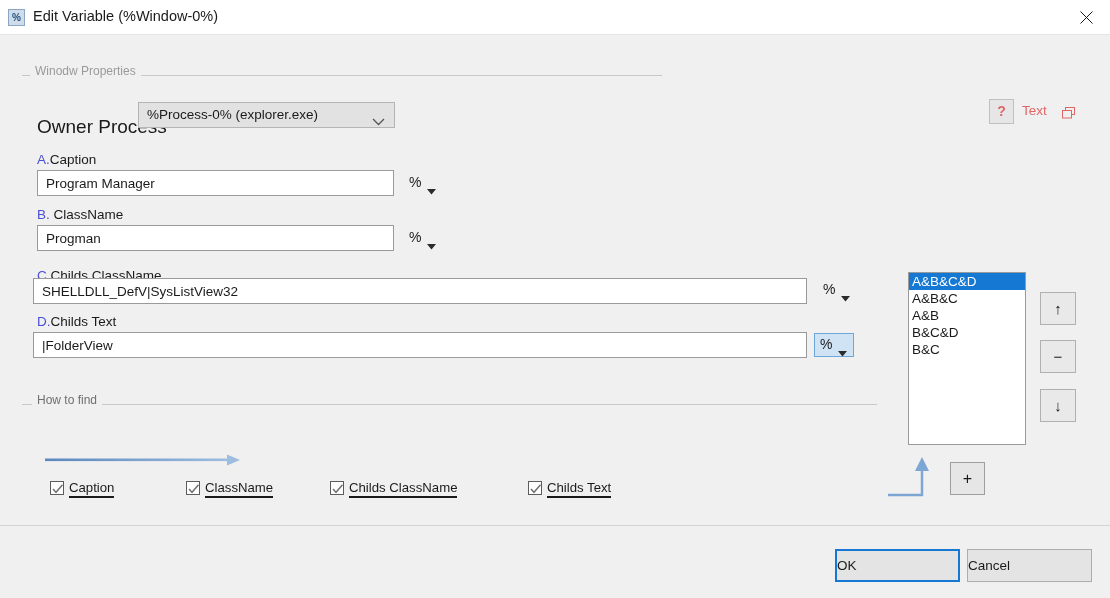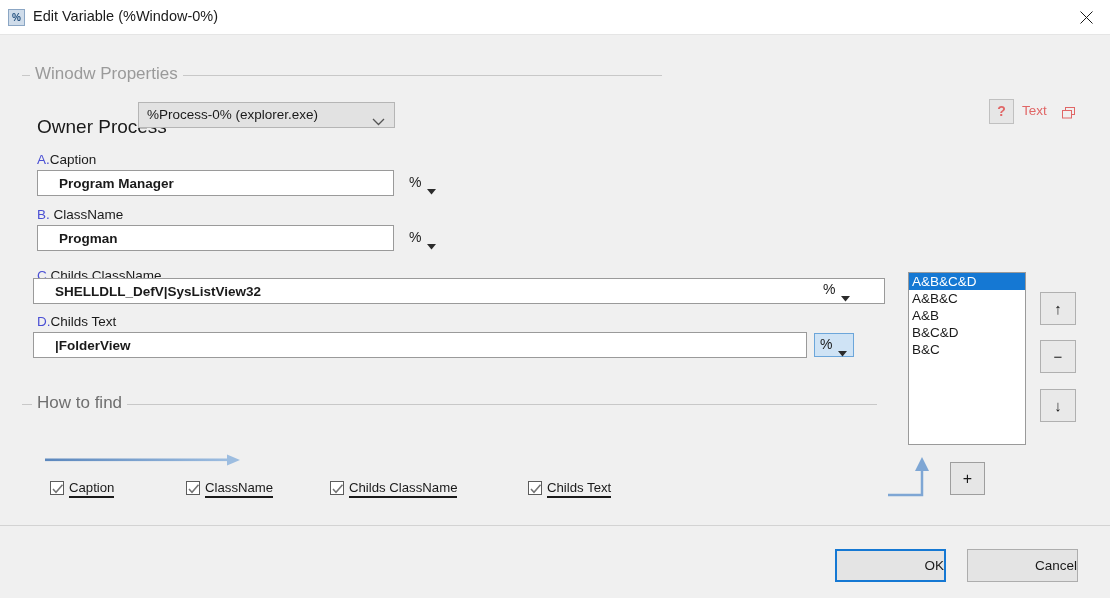--- a/index.html
+++ b/index.html
@@ -63,21 +63,21 @@
   
   .groupbox {
     position: absolute;
     border-top: 1px solid #c8c8c8;
   }
   .groupbox-title {
     position: absolute;
     top: -12px;
     background: #f0f0f0;
     padding: 0 5px;
-    font-size: 17px;
+    font-size: 12px;
     color: #9a9a9a;
     white-space: nowrap;
   }
   #grp-window { left: 22px; top: 75px; width: 640px; }
   #grp-window .groupbox-title { left: 8px; }
   #grp-howto { left: 22px; top: 404px; width: 855px; }
   #grp-howto .groupbox-title { left: 10px; color: #6f6f6f; }
 
   
   #owner-label {
@@ -128,23 +128,22 @@
   }
   .field-letter { color: #4a4fd4; }
   .field-input {
     position: absolute;
     background: #ffffff;
     border: 1px solid #9a9a9a;
     height: 26px;
     font-family: "Liberation Sans", sans-serif;
     font-size: 13.5px;
     color: #1a1a1a;
-    padding: 0 21px;
+    padding: 0 8px;
     outline: none;
-    font-weight: bold;
   }
   .pct-btn {
     position: absolute;
     height: 24px;
     cursor: default;
     font-size: 14px;
     color: #1a1a1a;
     white-space: nowrap;
   }
   .pct-btn .pct-sym { position: absolute; left: 5px; top: 2px; }
@@ -156,21 +155,21 @@
 
   #lbl-a { left: 37px; top: 152px; }
   #in-a  { left: 37px; top: 170px; width: 357px; }
   #pct-a { left: 404px; top: 172px; width: 36px; }
 
   #lbl-b { left: 37px; top: 207px; }
   #in-b  { left: 37px; top: 225px; width: 357px; }
   #pct-b { left: 404px; top: 227px; width: 36px; }
 
   #lbl-c { left: 37px; top: 268px; }
-  #in-c  { left: 33px; top: 278px; width: 852px; }
+  #in-c  { left: 33px; top: 278px; width: 774px; }
   #pct-c { left: 818px; top: 279px; width: 36px; }
 
   #lbl-d { left: 37px; top: 314px; }
   #in-d  { left: 33px; top: 332px; width: 774px; }
   #pct-d { left: 814px; top: 333px; width: 40px; }
 
   
   #listbox {
     position: absolute; left: 908px; top: 272px;
     width: 118px; height: 173px;
@@ -249,26 +248,26 @@
     padding-bottom: 1px;
   }
   #cb-caption  { left: 50px; }
   #cb-class    { left: 186px; }
   #cb-childcls { left: 330px; }
   #cb-childtxt { left: 528px; }
 
   
   .footer-btn {
     position: absolute;
-    width: 111px; height: 33px;
+    width: 125px; height: 33px;
     background: #e4e4e4;
     border: 1px solid #adadad;
     font-size: 13.5px;
     color: #1a1a1a;
-    text-align: right;
+    text-align: left;
     line-height: 31px;
     cursor: default;
   }
   #btn-ok {
     left: 835px; top: 549px;
     border: 2px solid #1578d3;
     line-height: 29px;
   }
   #btn-cancel { left: 967px; top: 549px; }
 </style>

